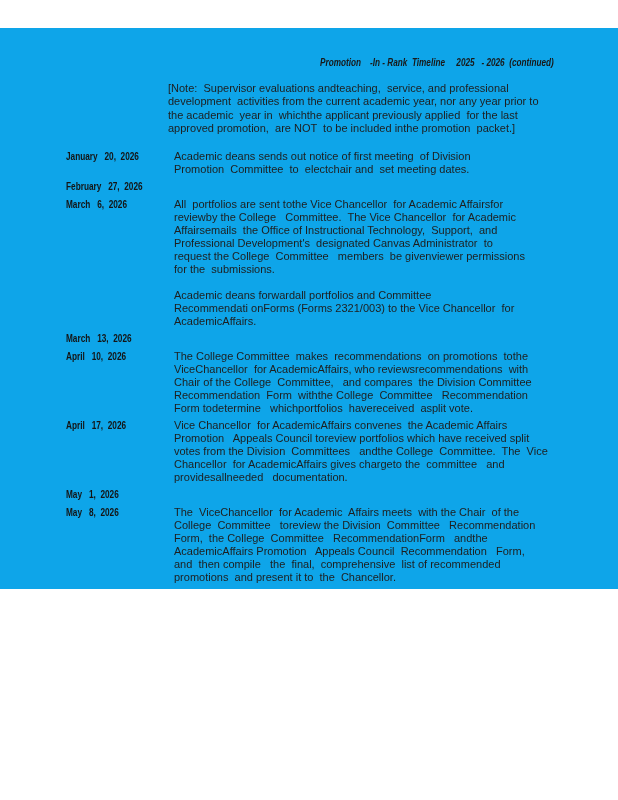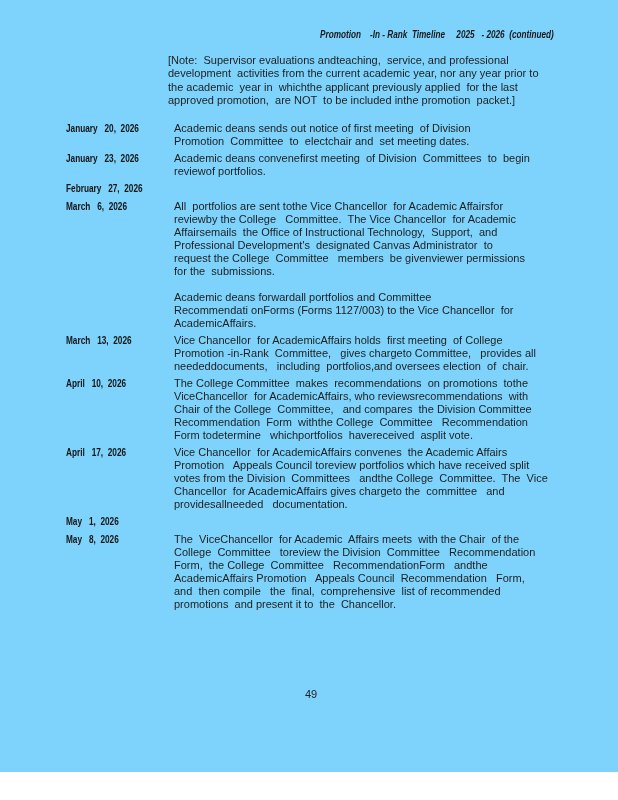--- a/index.html
+++ b/index.html
@@ -1,23 +1,24 @@
 <!DOCTYPE html>
 <html><head>
 <meta charset="utf-8">
 <style>
   html, body { margin: 0; padding: 0; background: #ffffff; }
   .page {
     position: relative;
     width: 618px;
-    height: 772px;
-    background: #7dd3fc;
+    height: 561px;
+    background: #0ea5e9;
     font-family: "Liberation Sans", "DejaVu Sans", sans-serif;
     color: #1e1e1e;
     overflow: hidden;
+    margin-top: 28px;
   }
   .header {
     position: absolute;
     top: 28px;
     left: 320px;
     font-size: 10.5px;
     font-style: italic;
     font-weight: bold;
     color: #191919;
     white-space: pre;
@@ -85,54 +86,42 @@
 
   <div class="entries" id="entries">
   <div class="entry">
     <div class="entry-date">January   20,  2026</div>
     <div class="entry-paras">
           <p class="para">Academic deans sends out notice of first meeting  of Division
 Promotion  Committee  to  electchair and  set meeting dates.</p>
         </div>
   </div>
 
-  <div class="entry">
-    <div class="entry-date">January   23,  2026</div>
-    <div class="entry-paras">
-          <p class="para">Academic deans convenefirst meeting  of Division  Committees  to  begin
-reviewof portfolios.</p>
-        </div>
-  </div>
 
   <div class="entry">
     <div class="entry-date">February   27,  2026</div>
   </div>
 
   <div class="entry">
     <div class="entry-date">March   6,  2026</div>
     <div class="entry-paras">
           <p class="para">All  portfolios are sent tothe Vice Chancellor  for Academic Affairsfor
 reviewby the College   Committee.  The Vice Chancellor  for Academic
 Affairsemails  the Office of Instructional Technology,  Support,  and
 Professional Development's  designated Canvas Administrator  to
 request the College  Committee   members  be givenviewer permissions
 for the  submissions.</p>
           <p class="para">Academic deans forwardall portfolios and Committee
-Recommendati onForms (Forms 1127/003) to the Vice Chancellor  for
+Recommendati onForms (Forms 2321/003) to the Vice Chancellor  for
 AcademicAffairs.</p>
         </div>
   </div>
 
   <div class="entry">
     <div class="entry-date">March   13,  2026</div>
-    <div class="entry-paras">
-          <p class="para">Vice Chancellor  for AcademicAffairs holds  first meeting  of College
-Promotion -in-Rank  Committee,   gives chargeto Committee,   provides all
-neededdocuments,   including  portfolios,and oversees election  of  chair.</p>
-        </div>
   </div>
 
   <div class="entry">
     <div class="entry-date">April   10,  2026</div>
     <div class="entry-paras">
           <p class="para">The College Committee  makes  recommendations  on promotions  tothe
 ViceChancellor  for AcademicAffairs, who reviewsrecommendations  with
 Chair of the College  Committee,   and compares  the Division Committee
 Recommendation  Form  withthe College  Committee   Recommendation
 Form todetermine   whichportfolios  havereceived  asplit vote.</p>

